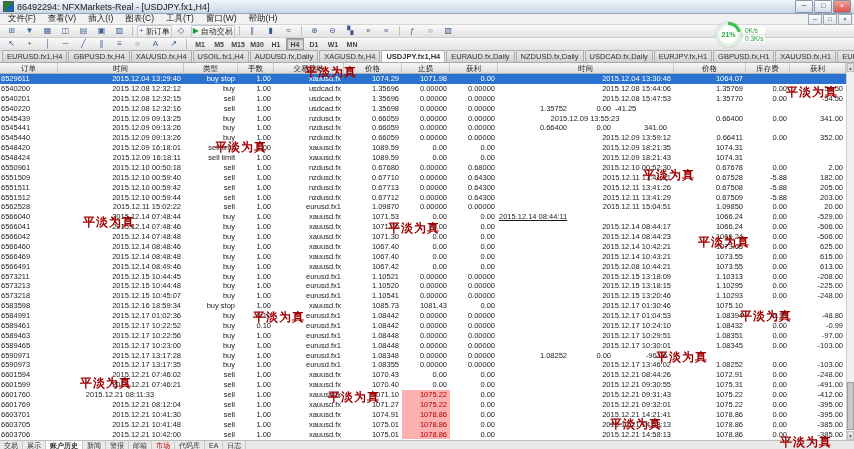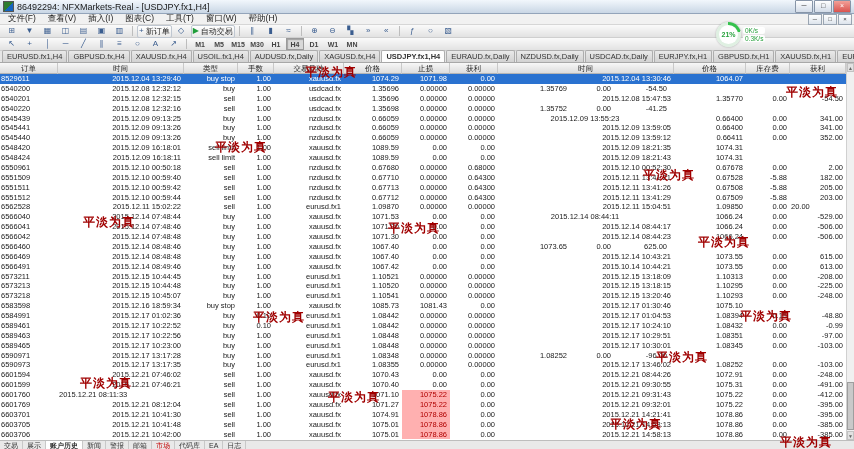--- a/index.html
+++ b/index.html
@@ -278,20 +278,21 @@
         </div>
         <div class="row">
           <span class="cell" style="width: 58px; text-align: left;">6540200</span>
           <span class="cell" style="width: 126px; text-align: right;">2015.12.08 12:32:12</span>
           <span class="cell" style="width: 54px; text-align: right;">buy</span>
           <span class="cell" style="width: 36px; text-align: right;">1.00</span>
           <span class="cell" style="width: 70px; text-align: right;">usdcad.fx</span>
           <span class="cell" style="width: 58px; text-align: right;">1.35696</span>
           <span class="cell" style="width: 48px; text-align: right;">0.00000</span>
           <span class="cell" style="width: 48px; text-align: right;">0.00000</span>
+          <span class="cell" style="width: 176px; text-align: right;">2015.12.08 15:44:06</span>
           <span class="cell" style="width: 72px; text-align: right;">1.35769</span>
           <span class="cell" style="width: 44px; text-align: right;">0.00</span>
           <span class="cell" style="width: 56px; text-align: right;">-54.50</span>
         </div>
         <div class="row">
           <span class="cell" style="width: 58px; text-align: left;">6540201</span>
           <span class="cell" style="width: 126px; text-align: right;">2015.12.08 12:32:15</span>
           <span class="cell" style="width: 54px; text-align: right;">sell</span>
           <span class="cell" style="width: 36px; text-align: right;">1.00</span>
           <span class="cell" style="width: 70px; text-align: right;">usdcad.fx</span>
@@ -307,21 +308,21 @@
           <span class="cell" style="width: 58px; text-align: left;">6540220</span>
           <span class="cell" style="width: 126px; text-align: right;">2015.12.08 12:32:16</span>
           <span class="cell" style="width: 54px; text-align: right;">sell</span>
           <span class="cell" style="width: 36px; text-align: right;">1.00</span>
           <span class="cell" style="width: 70px; text-align: right;">usdcad.fx</span>
           <span class="cell" style="width: 58px; text-align: right;">1.35698</span>
           <span class="cell" style="width: 48px; text-align: right;">0.00000</span>
           <span class="cell" style="width: 48px; text-align: right;">0.00000</span>
           <span class="cell" style="width: 72px; text-align: right;">1.35752</span>
           <span class="cell" style="width: 44px; text-align: right;">0.00</span>
-          <span class="cell" style="width: 56px; text-align: right;">-41.25</span>
+          <span class="cell" style="width: 56px; ">-41.25</span>
         </div>
         <div class="row">
           <span class="cell" style="width: 58px; text-align: left;">6545439</span>
           <span class="cell" style="width: 126px; text-align: right;">2015.12.09 09:13:25</span>
           <span class="cell" style="width: 54px; text-align: right;">buy</span>
           <span class="cell" style="width: 36px; text-align: right;">1.00</span>
           <span class="cell" style="width: 70px; text-align: right;">nzdusd.fx</span>
           <span class="cell" style="width: 58px; text-align: right;">0.66059</span>
           <span class="cell" style="width: 48px; text-align: right;">0.00000</span>
           <span class="cell" style="width: 48px; text-align: right;">0.00000</span>
@@ -332,21 +333,20 @@
         </div>
         <div class="row">
           <span class="cell" style="width: 58px; text-align: left;">6545441</span>
           <span class="cell" style="width: 126px; text-align: right;">2015.12.09 09:13:26</span>
           <span class="cell" style="width: 54px; text-align: right;">buy</span>
           <span class="cell" style="width: 36px; text-align: right;">1.00</span>
           <span class="cell" style="width: 70px; text-align: right;">nzdusd.fx</span>
           <span class="cell" style="width: 58px; text-align: right;">0.66059</span>
           <span class="cell" style="width: 48px; text-align: right;">0.00000</span>
           <span class="cell" style="width: 48px; text-align: right;">0.00000</span>
-          <span class="cell" style="width: 176px; text-align: right;">2015.12.09 13:59:05</span>
           <span class="cell" style="width: 72px; text-align: right;">0.66400</span>
           <span class="cell" style="width: 44px; text-align: right;">0.00</span>
           <span class="cell" style="width: 56px; text-align: right;">341.00</span>
         </div>
         <div class="row">
           <span class="cell" style="width: 58px; text-align: left;">6545440</span>
           <span class="cell" style="width: 126px; text-align: right;">2015.12.09 09:13:26</span>
           <span class="cell" style="width: 54px; text-align: right;">buy</span>
           <span class="cell" style="width: 36px; text-align: right;">1.00</span>
           <span class="cell" style="width: 70px; text-align: right;">nzdusd.fx</span>
@@ -447,32 +447,32 @@
           <span class="cell" style="width: 126px; text-align: right;">2015.12.11 15:02:22</span>
           <span class="cell" style="width: 54px; text-align: right;">sell</span>
           <span class="cell" style="width: 36px; text-align: right;">1.00</span>
           <span class="cell" style="width: 70px; text-align: right;">eurusd.fx1</span>
           <span class="cell" style="width: 58px; text-align: right;">1.09870</span>
           <span class="cell" style="width: 48px; text-align: right;">0.00000</span>
           <span class="cell" style="width: 48px; text-align: right;">0.00000</span>
           <span class="cell" style="width: 176px; text-align: right;">2015.12.11 15:04:51</span>
           <span class="cell" style="width: 72px; text-align: right;">1.09850</span>
           <span class="cell" style="width: 44px; text-align: right;">0.00</span>
-          <span class="cell" style="width: 56px; text-align: left;">20.00</span>
+          <span class="cell" style="width: 56px; text-align: right;">20.00</span>
         </div>
         <div class="row">
           <span class="cell" style="width: 58px; text-align: left;">6566040</span>
           <span class="cell" style="width: 126px; text-align: right;">2015.12.14 07:48:44</span>
           <span class="cell" style="width: 54px; text-align: right;">buy</span>
           <span class="cell" style="width: 36px; text-align: right;">1.00</span>
           <span class="cell" style="width: 70px; text-align: right;">xauusd.fx</span>
           <span class="cell" style="width: 58px; text-align: right;">1071.53</span>
           <span class="cell" style="width: 48px; text-align: right;">0.00</span>
           <span class="cell" style="width: 48px; text-align: right;">0.00</span>
-          <span class="cell" style="width: 176px; text-align: center;">2015.12.14 08:44:11</span>
+          <span class="cell" style="width: 176px; text-align: left; text-decoration: underline;">2015.12.14 08:44:11</span>
           <span class="cell" style="width: 72px; text-align: right;">1066.24</span>
           <span class="cell" style="width: 44px; text-align: right;">0.00</span>
           <span class="cell" style="width: 56px; text-align: right;">-529.00</span>
         </div>
         <div class="row">
           <span class="cell" style="width: 58px; text-align: left;">6566041</span>
           <span class="cell" style="width: 126px; text-align: right;">2015.12.14 07:48:46</span>
           <span class="cell" style="width: 54px; text-align: right;">buy</span>
           <span class="cell" style="width: 36px; text-align: right;">1.00</span>
           <span class="cell" style="width: 70px; text-align: right;">xauusd.fx</span>
@@ -500,20 +500,21 @@
         </div>
         <div class="row">
           <span class="cell" style="width: 58px; text-align: left;">6566460</span>
           <span class="cell" style="width: 126px; text-align: right;">2015.12.14 08:48:46</span>
           <span class="cell" style="width: 54px; text-align: right;">buy</span>
           <span class="cell" style="width: 36px; text-align: right;">1.00</span>
           <span class="cell" style="width: 70px; text-align: right;">xauusd.fx</span>
           <span class="cell" style="width: 58px; text-align: right;">1067.40</span>
           <span class="cell" style="width: 48px; text-align: right;">0.00</span>
           <span class="cell" style="width: 48px; text-align: right;">0.00</span>
+          <span class="cell" style="width: 176px; text-align: right;">2015.12.14 10:42:21</span>
           <span class="cell" style="width: 72px; text-align: right;">1073.65</span>
           <span class="cell" style="width: 44px; text-align: right;">0.00</span>
           <span class="cell" style="width: 56px; text-align: right;">625.00</span>
         </div>
         <div class="row">
           <span class="cell" style="width: 58px; text-align: left;">6566469</span>
           <span class="cell" style="width: 126px; text-align: right;">2015.12.14 08:48:48</span>
           <span class="cell" style="width: 54px; text-align: right;">buy</span>
           <span class="cell" style="width: 36px; text-align: right;">1.00</span>
           <span class="cell" style="width: 70px; text-align: right;">xauusd.fx</span>
@@ -527,21 +528,21 @@
         </div>
         <div class="row">
           <span class="cell" style="width: 58px; text-align: left;">6566491</span>
           <span class="cell" style="width: 126px; text-align: right;">2015.12.14 08:49:46</span>
           <span class="cell" style="width: 54px; text-align: right;">buy</span>
           <span class="cell" style="width: 36px; text-align: right;">1.00</span>
           <span class="cell" style="width: 70px; text-align: right;">xauusd.fx</span>
           <span class="cell" style="width: 58px; text-align: right;">1067.42</span>
           <span class="cell" style="width: 48px; text-align: right;">0.00</span>
           <span class="cell" style="width: 48px; text-align: right;">0.00</span>
-          <span class="cell" style="width: 176px; text-align: right;">2015.10.14 10:44:21</span>
+          <span class="cell" style="width: 176px; text-align: right;">2015.12.08 10:44:21</span>
           <span class="cell" style="width: 72px; text-align: right;">1073.55</span>
           <span class="cell" style="width: 44px; text-align: right;">0.00</span>
           <span class="cell" style="width: 56px; text-align: right;">613.00</span>
         </div>
         <div class="row">
           <span class="cell" style="width: 58px; text-align: left;">6573211</span>
           <span class="cell" style="width: 126px; text-align: right;">2015.12.15 10:44:45</span>
           <span class="cell" style="width: 54px; text-align: right;">buy</span>
           <span class="cell" style="width: 36px; text-align: right;">1.00</span>
           <span class="cell" style="width: 70px; text-align: right;">eurusd.fx1</span>
@@ -701,21 +702,21 @@
           <span class="cell" style="width: 58px; text-align: right;">1070.40</span>
           <span class="cell" style="width: 48px; text-align: right;">0.00</span>
           <span class="cell" style="width: 48px; text-align: right;">0.00</span>
           <span class="cell" style="width: 176px; text-align: right;">2015.12.21 09:30:55</span>
           <span class="cell" style="width: 72px; text-align: right;">1075.31</span>
           <span class="cell" style="width: 44px; text-align: right;">0.00</span>
           <span class="cell" style="width: 56px; text-align: right;">-491.00</span>
         </div>
         <div class="row">
           <span class="cell" style="width: 58px; text-align: left;">6601760</span>
-          <span class="cell" style="width: 126px; text-align: left;">2015.12.21 08:11:33</span>
+          <span class="cell" style="width: 126px; text-align: center;">2015.12.21 08:11:33</span>
           <span class="cell" style="width: 54px; text-align: right;">sell</span>
           <span class="cell" style="width: 36px; text-align: right;">1.00</span>
           <span class="cell" style="width: 70px; text-align: right;">xauusd.fx</span>
           <span class="cell" style="width: 58px; text-align: right;">1071.10</span>
           <span class="cell red" style="width: 48px; text-align: right;">1075.22</span>
           <span class="cell" style="width: 48px; text-align: right;">0.00</span>
           <span class="cell" style="width: 176px; text-align: right;">2015.12.21 09:31:43</span>
           <span class="cell" style="width: 72px; text-align: right;">1075.22</span>
           <span class="cell" style="width: 44px; text-align: right;">0.00</span>
           <span class="cell" style="width: 56px; text-align: right;">-412.00</span>

